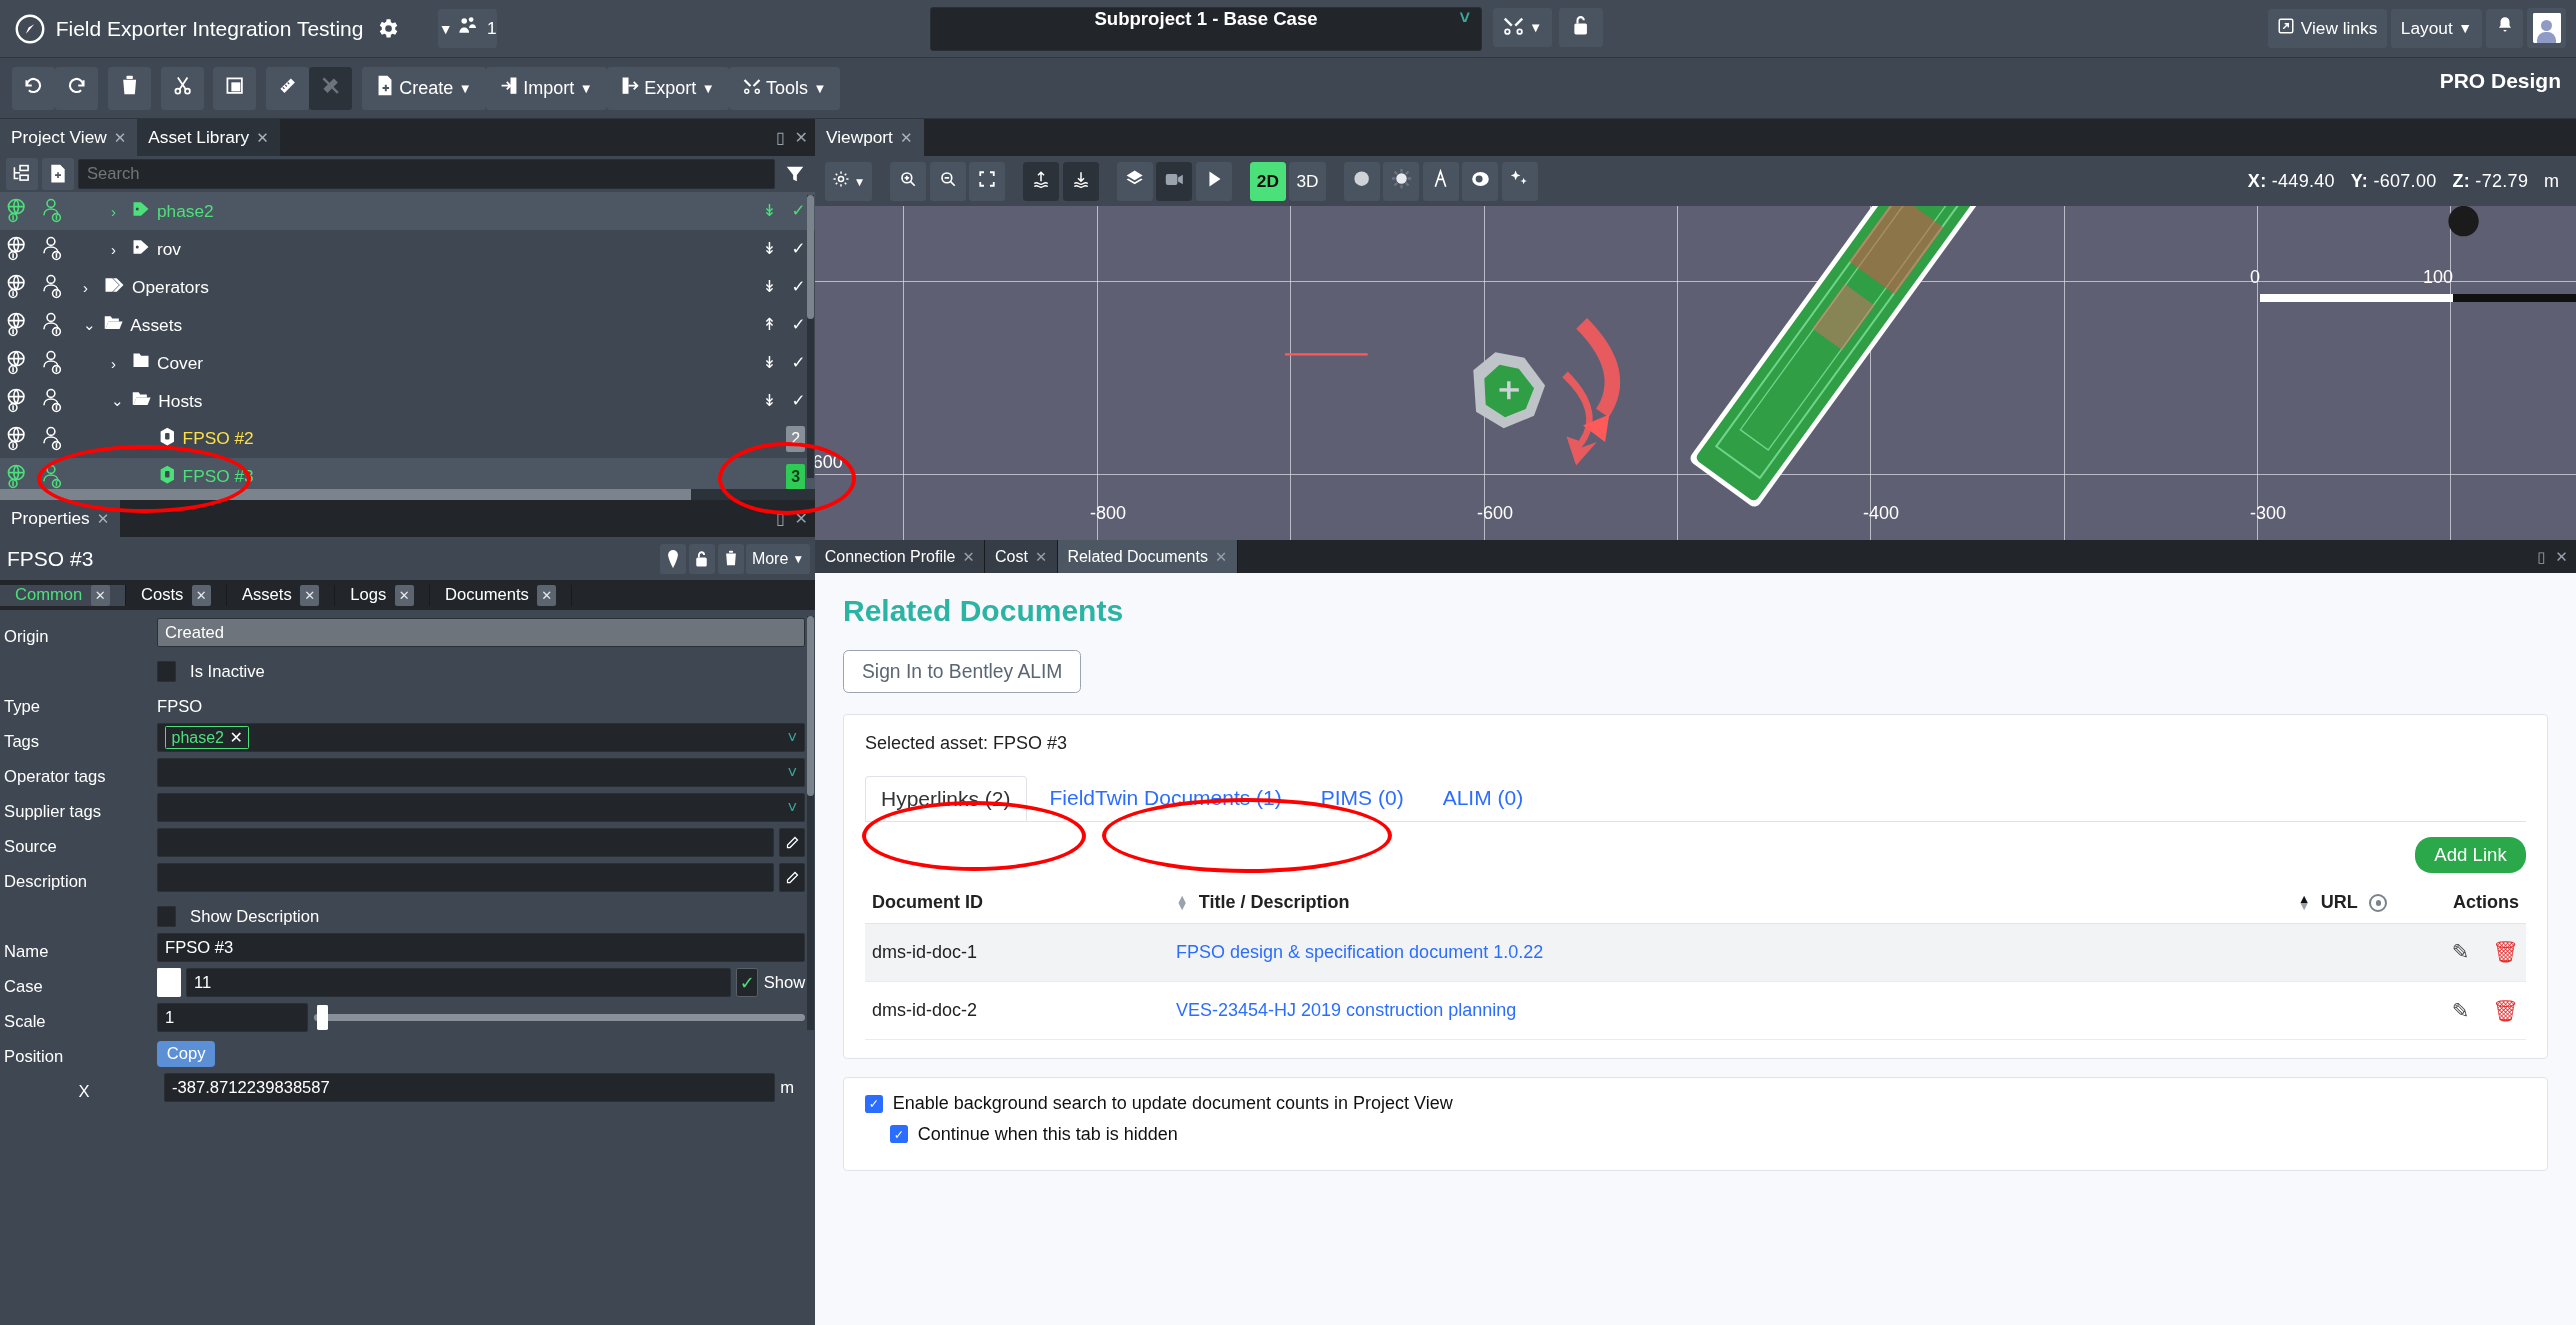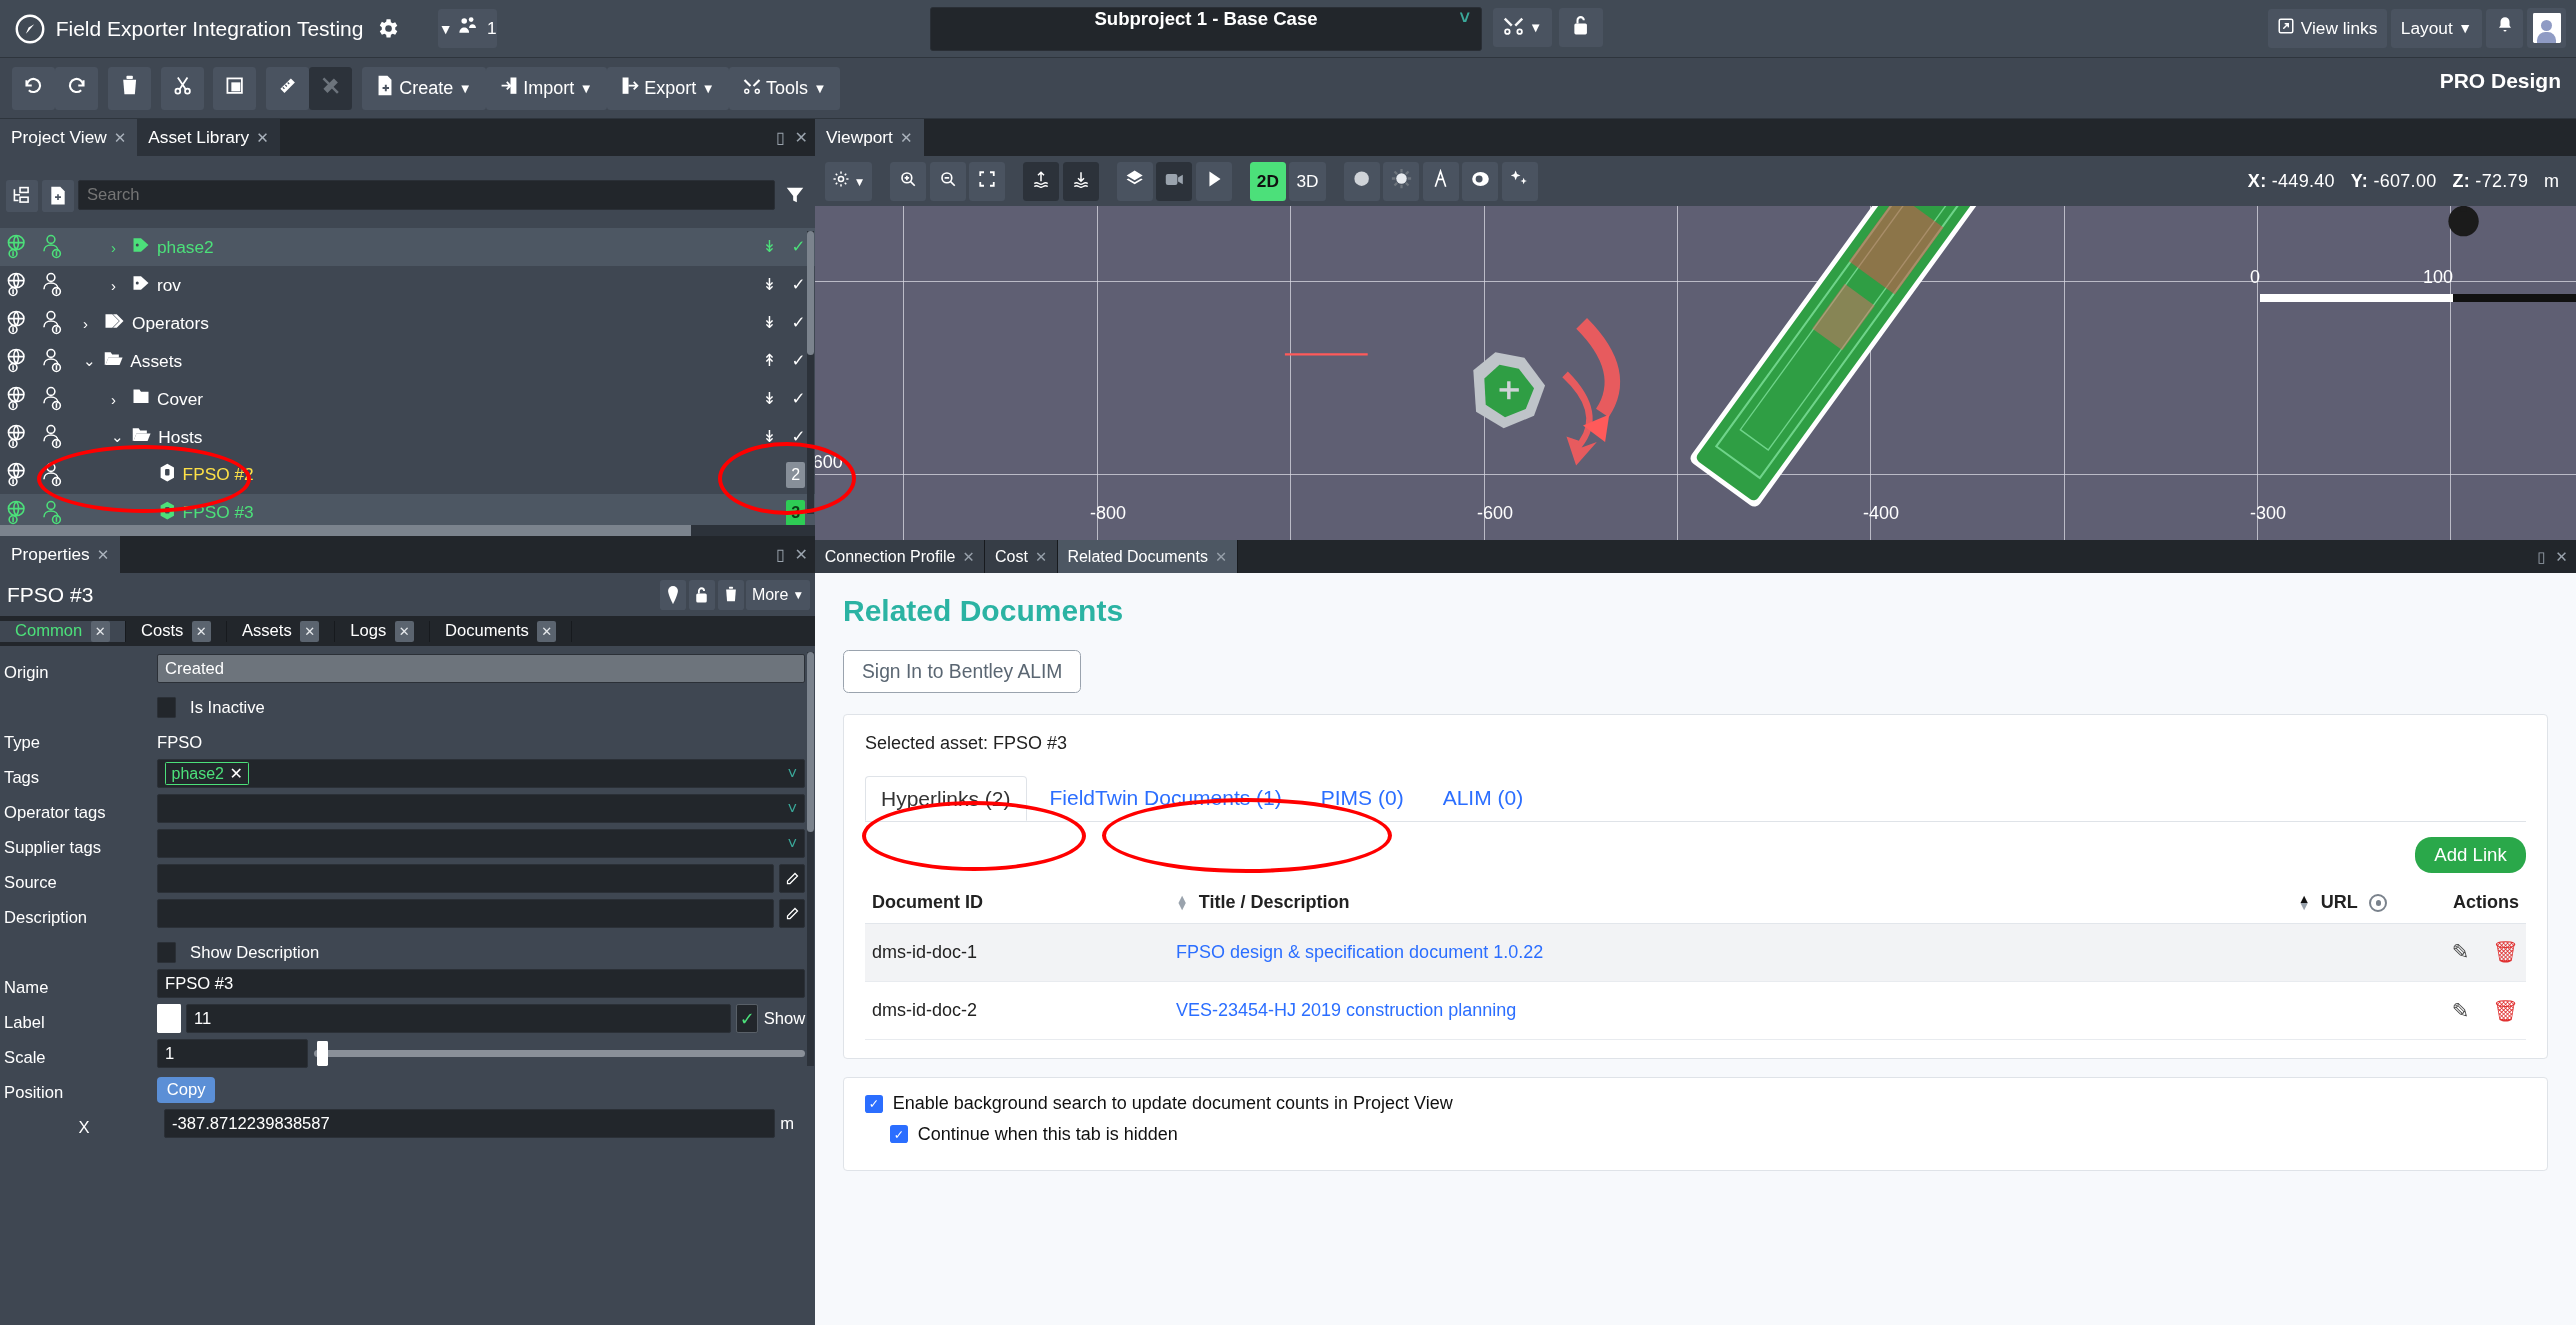--- a/index.html
+++ b/index.html
@@ -77,21 +77,21 @@
     height: 37px; background: #22262b; display: flex; align-items: stretch; position: relative;
   }
   .ptab {
     display: flex; align-items: center; gap: 7px; padding: 0 11px;
     color: #fff; font-size: 17.3px; cursor: pointer;
   }
   .ptab.active { background: #3f4752; }
   .ptab .x { color: #aab2bc; font-size: 15px; }
   .panel-ctrls { position: absolute; right: 7px; top: 0; height: 37px; display: flex; align-items: center; gap: 9.7px; color: #9aa3ad; font-size: 16px; }
 
-  .search-row { height: 48px; background: #3f4752; display: flex; padding: 0 5.5px; gap: 4.1px; margin-top: 24px; }
+  .search-row { height: 36px; background: #3f4752; display: flex; align-items: center; padding: 0 5.5px; gap: 4.1px; }
   .sq-btn { width: 32px; height: 32px; background: #4a5360; border-radius: 2.8px; display: flex; align-items: center; justify-content: center; }
   .search-input {
     flex: 1; height: 30px; background: #22262b; border: 0.7px solid #2a2f36; border-radius: 2.1px;
     color: #9aa3ad; font-size: 16.6px; padding: 0 8.3px; font-family: "Liberation Sans", sans-serif;
   }
   .filter-btn { width: 30px; height: 30px; display: flex; align-items: center; justify-content: center; }
 
   .tree { background: #3f4752; height: 297px; overflow: hidden; position: relative; }
   .tree-row { height: 38px; display: flex; align-items: center; position: relative; color: #fff; font-size: 17.3px; }
   .tree-row.sel { background: #4d5763; }
@@ -797,21 +797,21 @@
           <span class="chk-label">Show Description</span>
         </div>
       </div>
       <div class="frow">
         <div class="flabel">Name</div>
         <div class="fctl">
             <div class="finput">FPSO #3</div>
           </div>
       </div>
       <div class="frow">
-        <div class="flabel">Label</div>
+        <div class="flabel">Case</div>
         <div class="fctl">
           <span class="swatch"></span>
           <div class="finput">11</div>
           <span class="showchk">✓</span>
           <span class="show-lbl">Show</span>
         </div>
       </div>
       <div class="frow">
         <div class="flabel">Scale</div>
         <div class="fctl">

